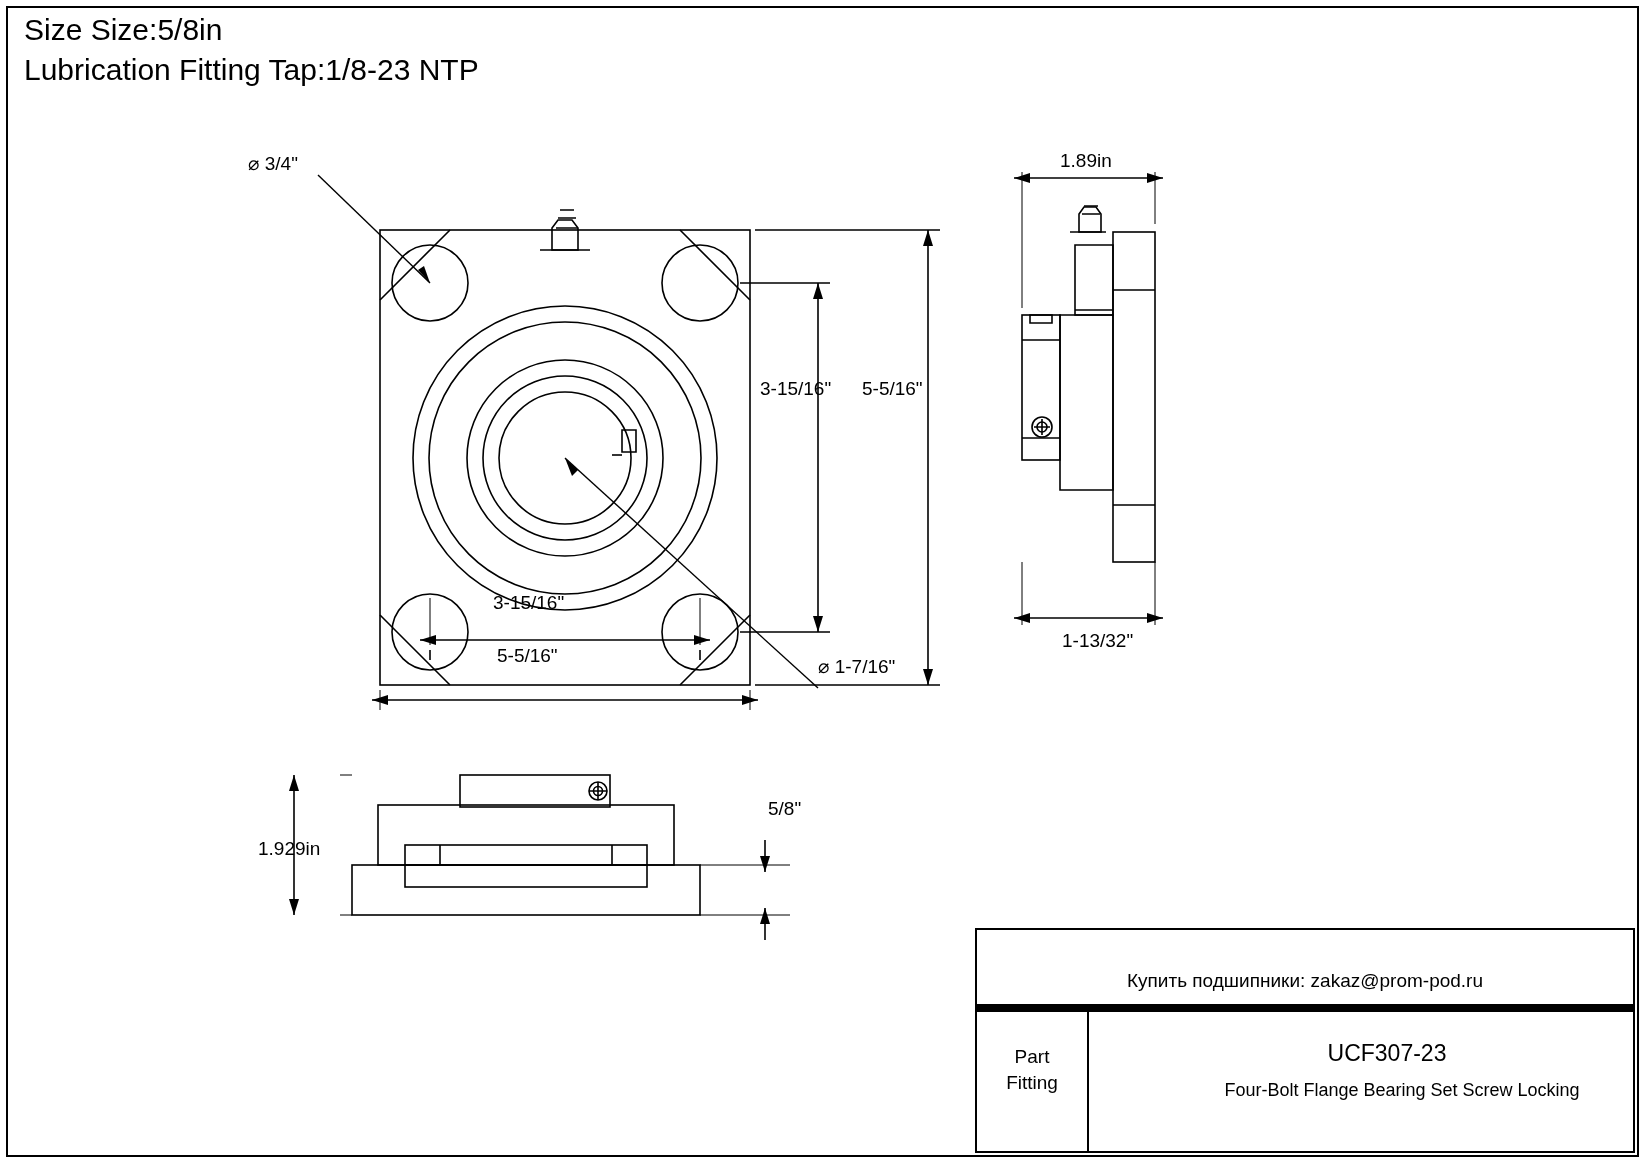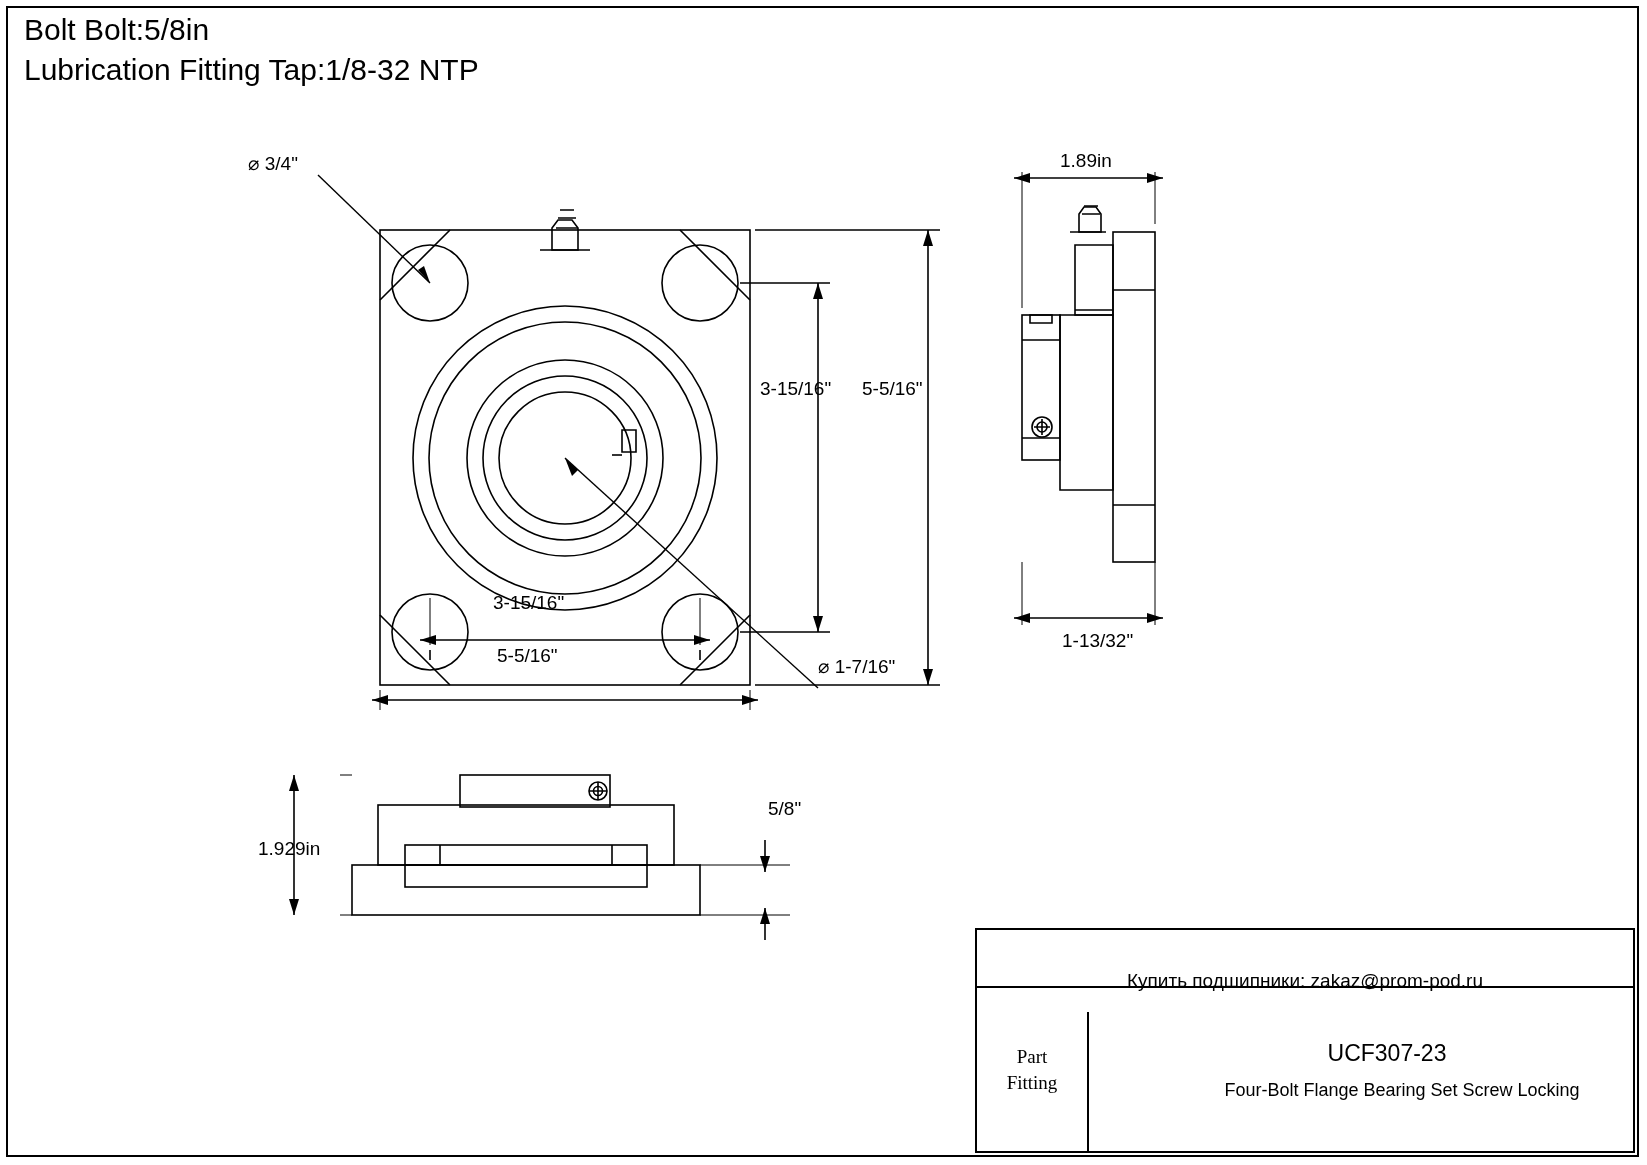--- a/index.html
+++ b/index.html
@@ -2,36 +2,36 @@
 <html><head>
 <meta charset="utf-8">
 <style>
   html,body{margin:0;padding:0;background:#fff;}
   body{width:1647px;height:1165px;position:relative;font-family:"Liberation Sans",sans-serif;color:#000;overflow:hidden;}
   .page-border{position:absolute;left:6px;top:6px;width:1633px;height:1151px;border:2px solid #000;box-sizing:border-box;}
   .hdr{position:absolute;left:24px;top:10px;font-size:30px;line-height:40px;white-space:pre;}
   .lbl{position:absolute;font-size:19px;white-space:nowrap;}
   svg{position:absolute;left:0;top:0;width:1647px;height:1165px;pointer-events:none;}
   .tb{position:absolute;left:975px;top:928px;width:660px;height:225px;border:2px solid #000;box-sizing:border-box;}
-  .tb-top{position:absolute;left:0;top:0;width:100%;height:58px;border-bottom:2px solid #000000;box-sizing:border-box;}
+  .tb-top{position:absolute;left:0;top:0;width:100%;height:82px;border-bottom:8px solid #000000;box-sizing:border-box;}
   .tb-email{position:absolute;width:100%;text-align:center;top:40px;font-size:19px;}
-  .tb-left{position:absolute;left:0;top:82px;width:112px;height:141px;border-right:2px solid #000;box-sizing:border-box;font-family:Liberation Serif, serif;}
+  .tb-left{position:absolute;left:0;top:82px;width:112px;height:141px;border-right:2px solid #000;box-sizing:border-box;}
   .tb-partnum{position:absolute;width:100%;text-align:center;top:32px;font-size:19px;line-height:26px;}
   .tb-right{position:absolute;left:112px;top:82px;width:546px;height:141px;}
   .tb-code{position:absolute;width:100%;text-align:center;top:28px;font-size:23px;margin-left:25px;}
   .tb-desc{position:absolute;width:100%;text-align:center;top:68px;font-size:18px;margin-left:40px;}
   .render{position:absolute;left:1300px;top:20px;width:240px;height:300px;}
 </style>
 </head>
 <body>
 
 <div class="page-border"></div>
 
-<div class="hdr">Bolt Bolt:5/8in</div>
-<div class="hdr" style="top:50px;">Lubrication Fitting Tap:1/8-32 NTP</div>
+<div class="hdr">Size Size:5/8in</div>
+<div class="hdr" style="top:50px;">Lubrication Fitting Tap:1/8-23 NTP</div>
 
 <svg viewBox="0 0 1647 1165" xmlns="http://www.w3.org/2000/svg">
   <g fill="none" stroke="#000" stroke-width="1.6">
 
     <rect x="380" y="230" width="370" height="455"></rect>
 
     <path d="M380 300 L450 230 M680 230 L750 300 M750 615 L680 685 M450 685 L380 615" stroke="#000"></path>
 
     <circle cx="430" cy="283" r="38"></circle>
     <circle cx="700" cy="283" r="38"></circle>

